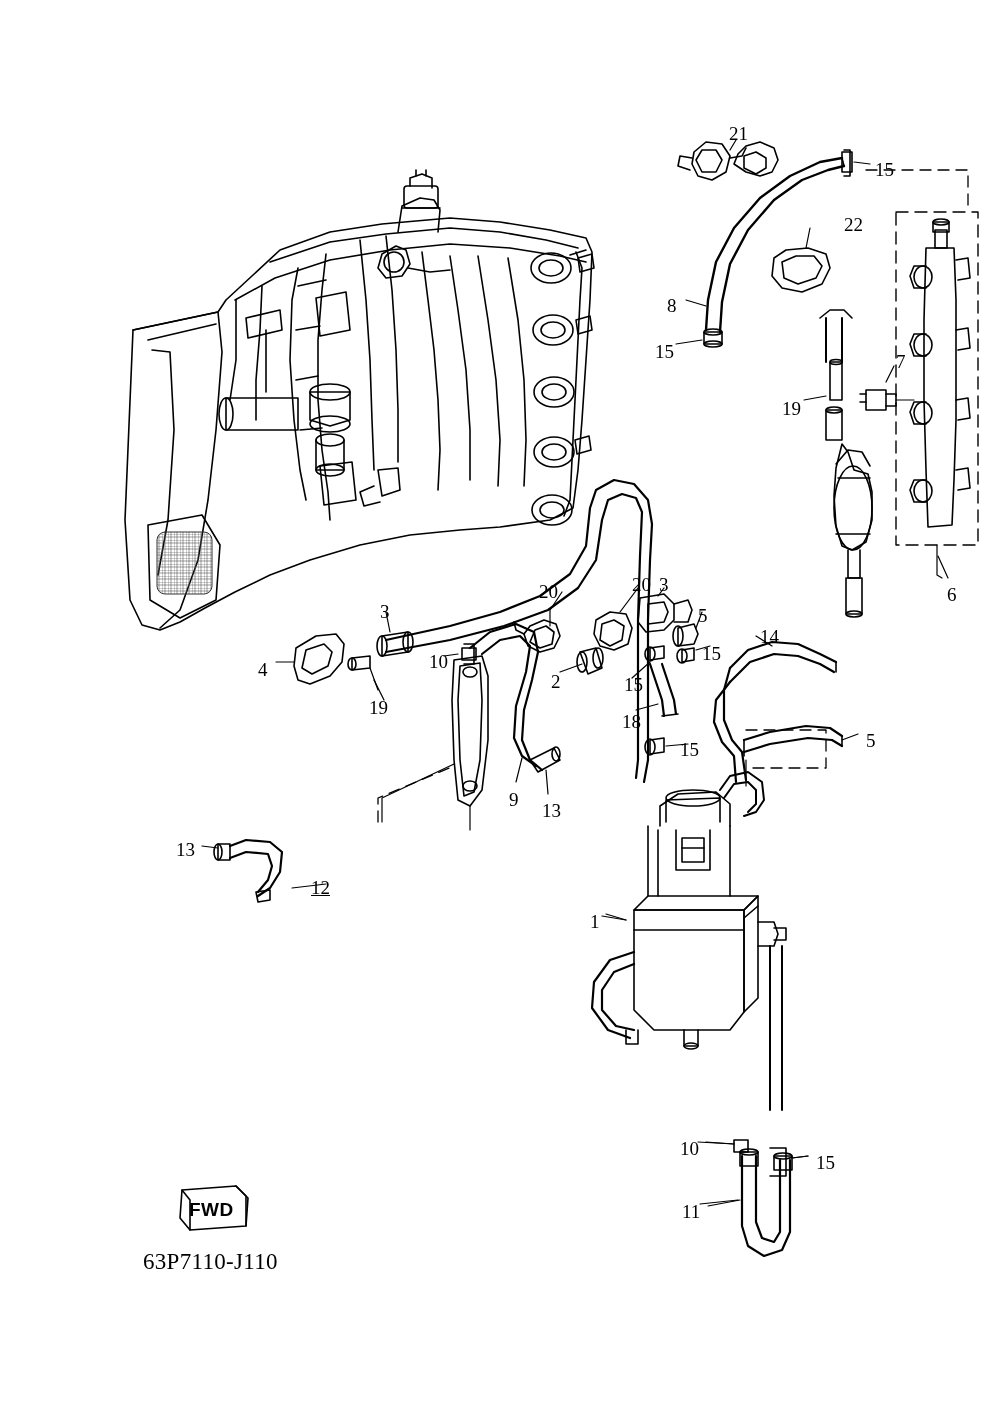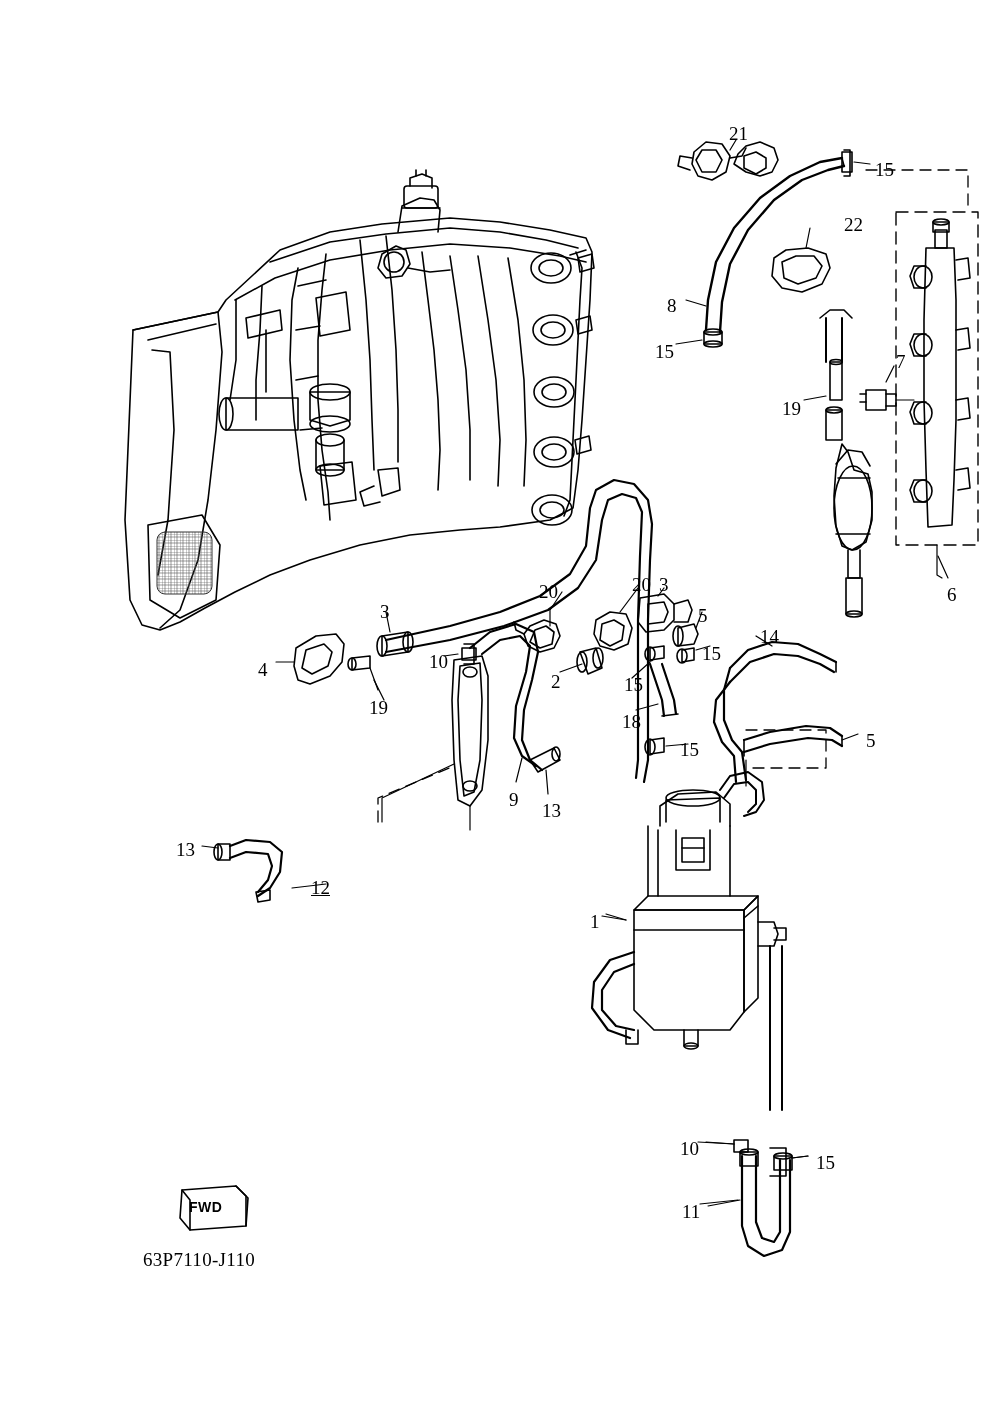--- a/index.html
+++ b/index.html
@@ -37,21 +37,21 @@
     font-weight: 400;
     color: #000;
     white-space: nowrap;
     line-height: 1;
   }
   .partcode {
     position: absolute;
     left: 113px;
     top: 1249px;
     font-family: "Liberation Serif", serif;
-    font-size: 19px;
+    font-size: 23px;
     letter-spacing: 0.3px;
     white-space: nowrap;
   }
   .copyright {
     position: absolute;
     left: 0;
     top: 1372px;
     width: 1000px;
     text-align: center;
     font-family: "Liberation Serif", serif;
@@ -60,21 +60,21 @@
     letter-spacing: 0.2px;
     white-space: nowrap;
   }
   .fwd-label {
     position: absolute;
     left: 150px;
     top: 1186px;
     width: 70px;
     height: 44px;
     font-family: "Liberation Sans", sans-serif;
-    font-size: 14px;
+    font-size: 19px;
     font-weight: 700;
     letter-spacing: 0.5px;
     padding-left: 35px;
   }
   .fwd-label .fwd-text {
     position: absolute;
     left: 9px;
     top: 13px;
   }
 </style>

